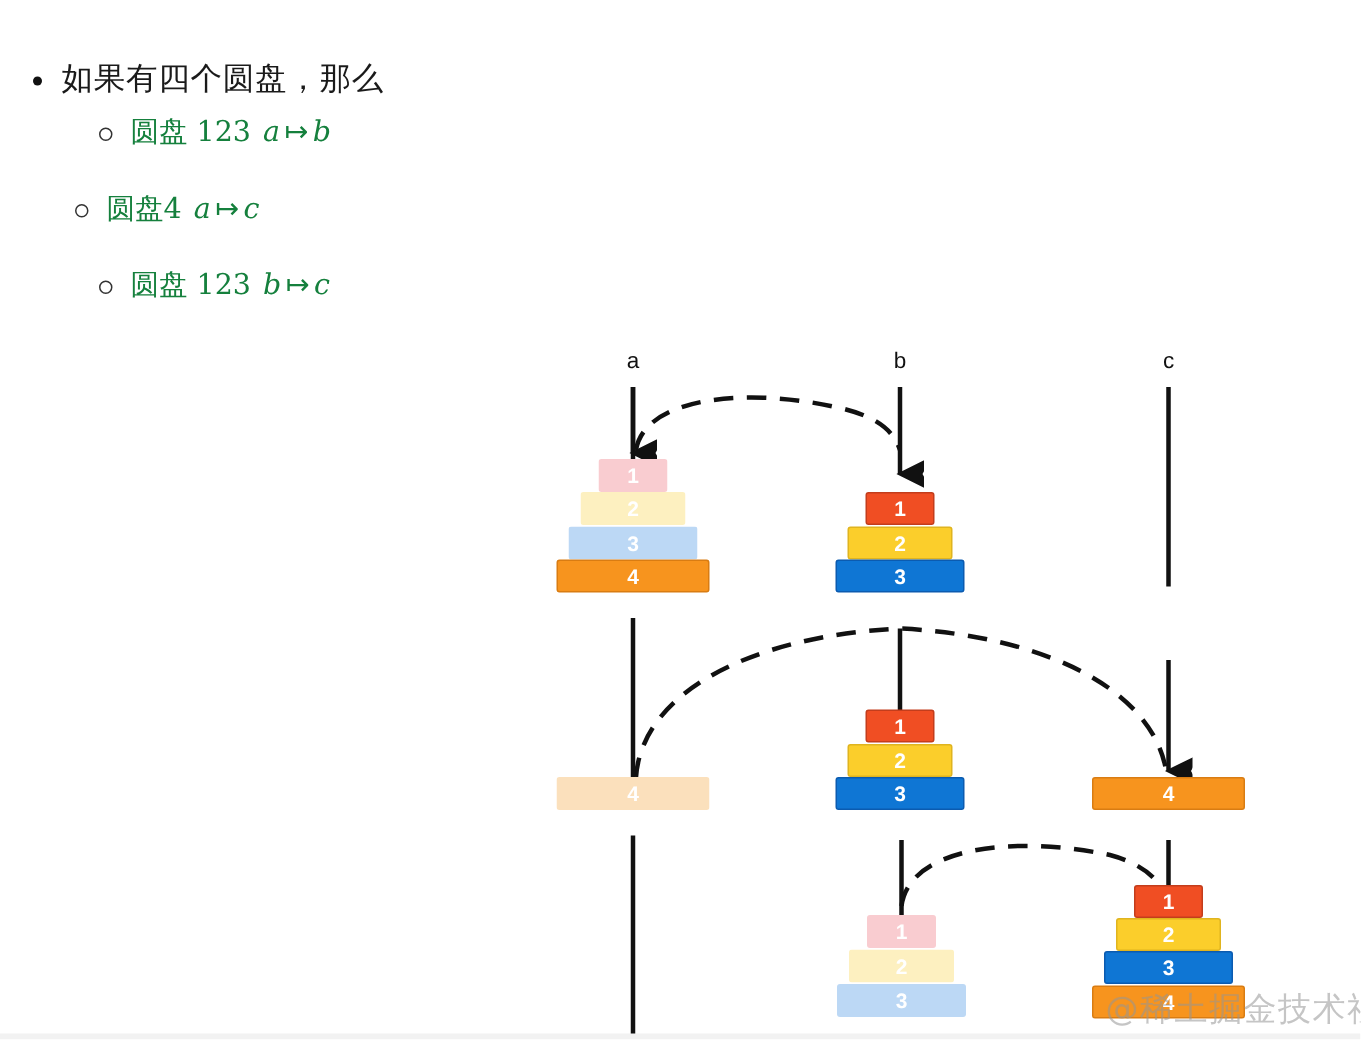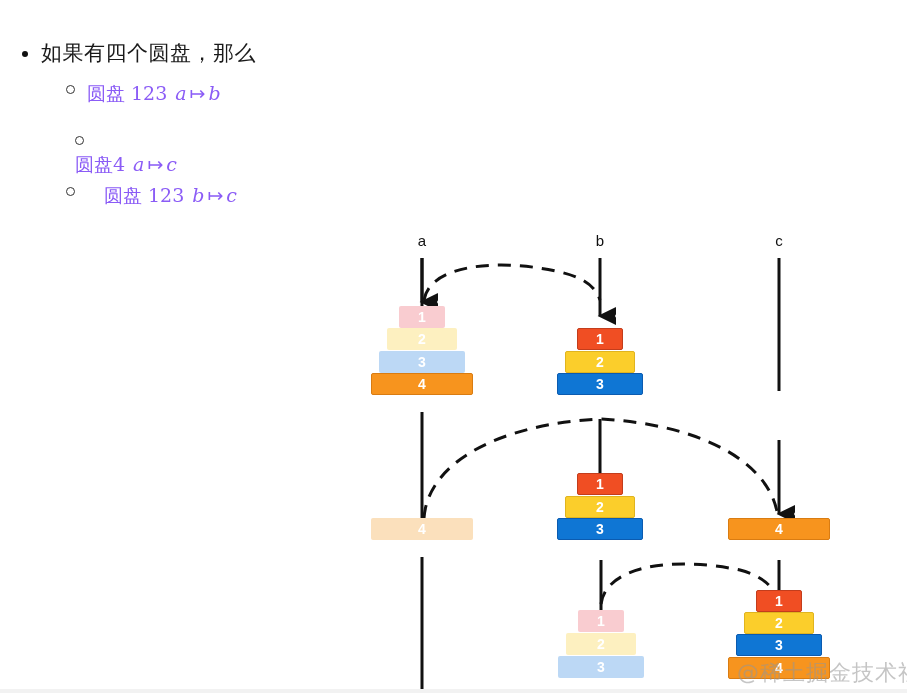--- a/index.html
+++ b/index.html
@@ -16,21 +16,21 @@
   .lvl1{position:absolute;display:flex;align-items:flex-start;}
   .bullet-dot{
     width:6px;height:6px;border-radius:50%;background:#111;
     margin-top:12px;margin-right:13px;flex:0 0 auto;
   }
   .bullet-ring{
     width:7px;height:7px;border-radius:50%;background:transparent;
     border:1.3px solid #333;margin-top:11px;margin-right:12px;flex:0 0 auto;
   }
   .l1-text{font-size:21px;line-height:28px;letter-spacing:.5px;color:#1a1a1a;white-space:nowrap;}
-  .l2-text{font-size:19px;line-height:38px;color:#8b5cf6;white-space:nowrap;}
+  .l2-text{font-size:19px;line-height:28px;color:#15803d;white-space:nowrap;}
   .mathit{font-family:"DejaVu Serif","Liberation Serif",serif;font-style:italic;font-size:19px;}
   .mathnum{font-family:"DejaVu Serif","Liberation Serif",serif;font-style:normal;font-size:19px;}
   .mapsto{font-family:"DejaVu Sans",sans-serif;font-size:19px;padding:0 3px;}
 
   
   .diagram{position:absolute;left:0;top:0;width:907px;height:693px;}
   .peg-label{
     position:absolute;font-size:15px;color:#111;
     font-family:"Liberation Sans","DejaVu Sans",sans-serif;
     transform:translateX(-50%);
@@ -70,26 +70,26 @@
   <div class="lvl1" style="left:22px;top:39px;">
     <span class="bullet-dot"></span>
     <span class="l1-text">如果有四个圆盘，那么</span>
   </div>
 
   <div class="lvl1" style="left:66px;top:74px;">
     <span class="bullet-ring"></span>
     <span class="l2-text"><span>圆盘</span><span class="mathnum" style="padding-left:6px;">123</span><span class="mathit" style="padding-left:8px;">a</span><span class="mapsto">↦</span><span class="mathit">b</span></span>
   </div>
 
-  <div class="lvl1" style="left:75px;top:125px;flex-direction:column;">
+  <div class="lvl1" style="left:50px;top:125px;">
     <span class="bullet-ring"></span>
     <span class="l2-text"><span>圆盘</span><span class="mathnum">4</span><span class="mathit" style="padding-left:8px;">a</span><span class="mapsto">↦</span><span class="mathit">c</span></span>
   </div>
 
-  <div class="lvl1" style="left:66px;top:176px;gap:17px;">
+  <div class="lvl1" style="left:66px;top:176px;">
     <span class="bullet-ring"></span>
     <span class="l2-text"><span>圆盘</span><span class="mathnum" style="padding-left:6px;">123</span><span class="mathit" style="padding-left:8px;">b</span><span class="mapsto">↦</span><span class="mathit">c</span></span>
   </div>
 </div>
 
 <div class="diagram">
 
   <svg class="arcs" viewBox="0 0 907 693">
     <defs>
       <marker id="ah" markerWidth="9" markerHeight="9" refX="4.5" refY="7.6" orient="auto">

